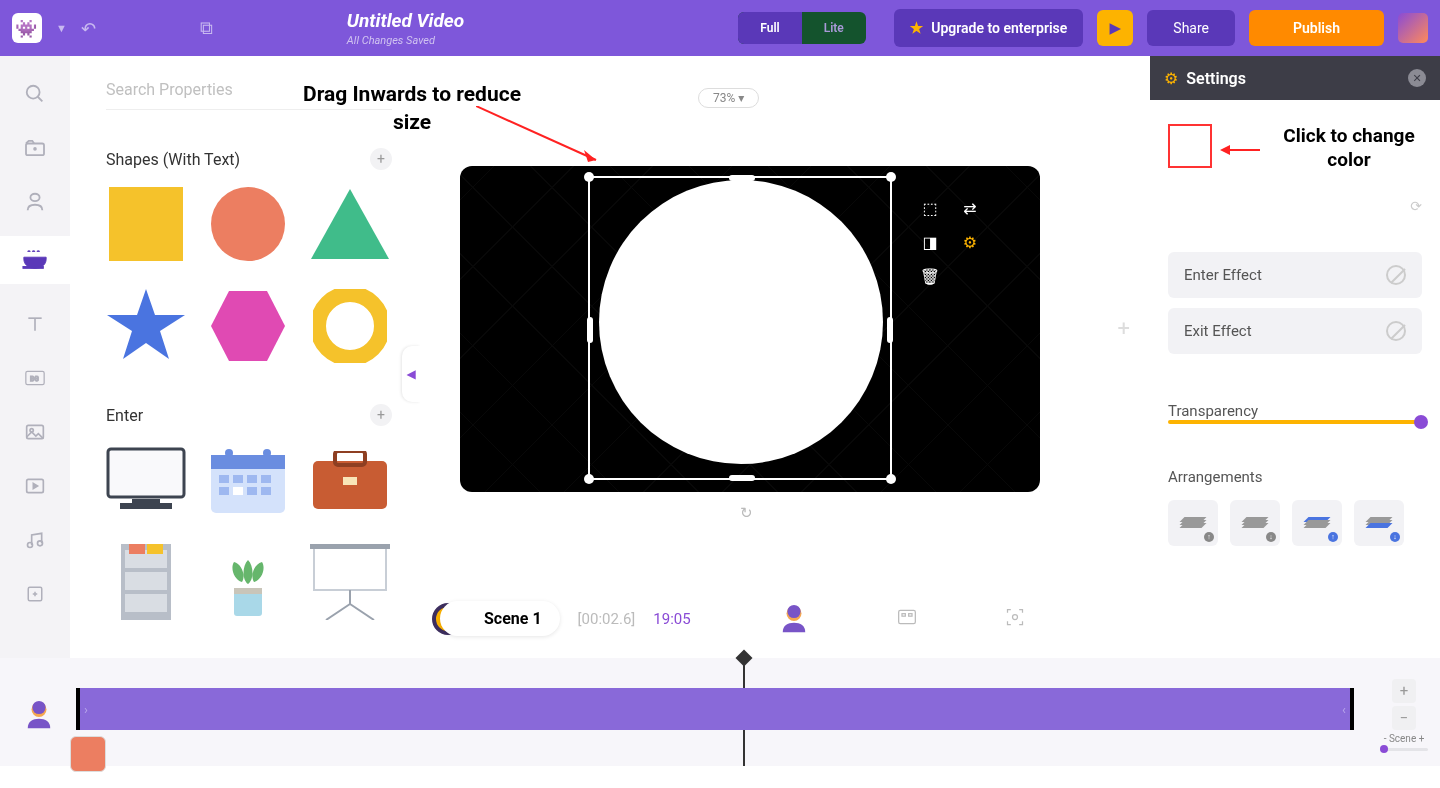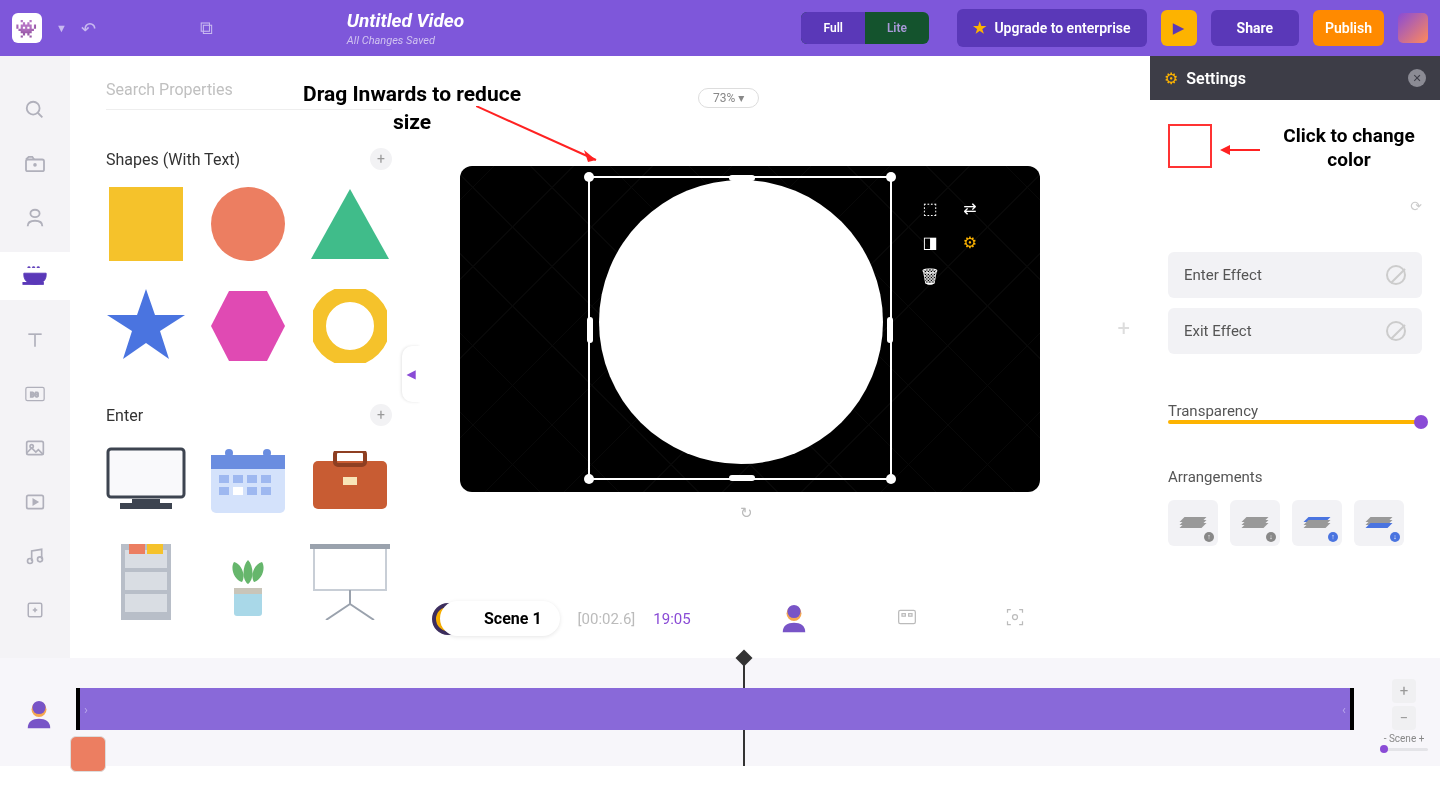--- a/index.html
+++ b/index.html
@@ -10,25 +10,25 @@
 .undo,.redo{color:#c8b9f0;font-size:18px;cursor:pointer}
 .title-wrap{margin-left:120px}
 .title{color:#fff;font-weight:700;font-size:19px;font-style:italic}
 .saved{color:#d0c3f0;font-size:11px;font-style:italic;margin-top:2px}
 .seg{margin-left:auto;display:flex;background:#14532d;border-radius:6px;overflow:hidden}
 .seg div{padding:9px 22px;color:#a999d8;font-size:12px;font-weight:600;cursor:pointer}
 .seg .on{background:#5a38b8;color:#fff}
 .upg{background:#5a38b8;color:#fff;padding:10px 16px;border-radius:6px;font-size:14px;font-weight:600;display:flex;align-items:center;gap:8px;cursor:pointer}
 .star{color:#fdb300;font-size:15px}
 .playtop{width:36px;height:36px;background:#fdb300;border-radius:6px;display:flex;align-items:center;justify-content:center;color:#5a38b8;font-size:15px;cursor:pointer}
-.share{background:#5a38b8;color:#fff;padding:10px 26px;border-radius:6px;font-size:14px;font-weight:700;cursor:pointer}
-.pub{background:#ff8a00;color:#fff;padding:10px 12px;border-radius:6px;font-size:14px;font-weight:600;cursor:pointer}
+.share{background:#5a38b8;color:#fff;padding:10px 26px;border-radius:6px;font-size:14px;font-weight:400;cursor:pointer}
+.pub{background:#ff8a00;color:#fff;padding:10px 44px;border-radius:6px;font-size:14px;font-weight:600;cursor:pointer}
 .avatar{width:30px;height:30px;border-radius:5px;background:linear-gradient(135deg,#8a4bd6,#ff8a5a);cursor:pointer}
 .main{height:602px;display:flex}
-.sidebar{width:70px;background:#f4f3f6;display:flex;flex-direction:column;align-items:center;gap:26px;padding-top:40px}
+.sidebar{width:70px;background:#f4f3f6;display:flex;flex-direction:column;align-items:center;gap:26px;padding-top:24px}
 .sideic{width:28px;height:28px;display:flex;align-items:center;justify-content:center;color:#a0a0b0;cursor:pointer}
 .sideic.active{color:#5a38b8}
 .sideic.active svg{stroke:#5a38b8;fill:#5a38b8}
 .panel{width:350px;background:#fff;padding:18px 28px 0 36px;overflow:hidden;position:relative}
 .srch{width:100%;border:none;border-bottom:1px solid #eee;font-size:16px;color:#aaa;padding:6px 0 10px}
 .srch::placeholder{color:#c0c0c0}
 .cathead{display:flex;justify-content:space-between;align-items:center;margin:38px 0 14px}
 .catname{font-size:16px;color:#333}
 .addcat{width:22px;height:22px;border-radius:50%;background:#f2f2f4;color:#999;display:flex;align-items:center;justify-content:center;font-size:14px;cursor:pointer}
 .grid{display:flex;flex-wrap:wrap;gap:22px}

